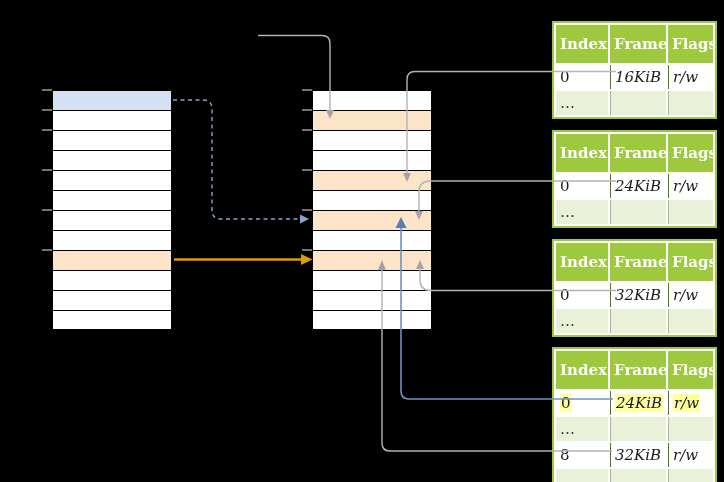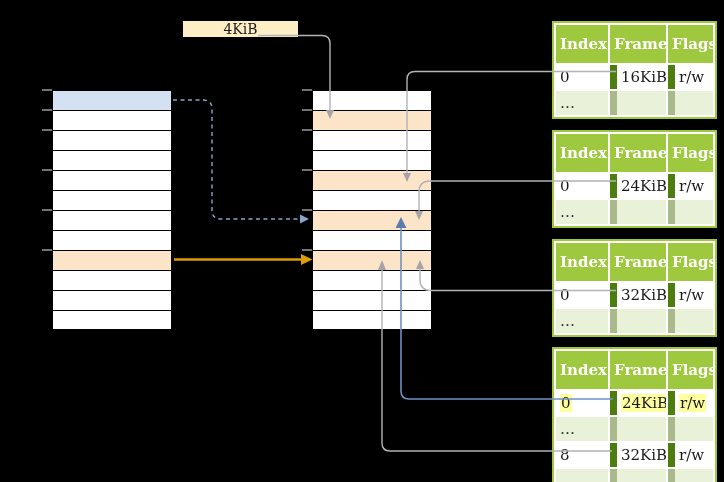--- a/index.html
+++ b/index.html
@@ -35,21 +35,21 @@
   }
   .ptable th {
     background:var(--header-green, #9ec83e); color:#fff; font-weight:bold;
     text-align:left; padding:10px 4px; height:24px; box-sizing:border-box;
     overflow:hidden; white-space:nowrap;
   }
   .ptable td {
     background:#fff; padding:1px 4px; height:24px; box-sizing:border-box;
     overflow:hidden; white-space:nowrap; vertical-align:middle;
   }
-  .ptable td + td { border-left:7px solid #4d7c0f; }
+  .ptable td + td { border-left:1px solid #4d7c0f;font-style:italic; }
   .ptable tr.ellipsis td { background:var(--pale-green, #eaf1d9); color:#333; }
   .ptable tr.ellipsis td + td { border-left-color:#a9b98c; }
   .ptable tr.hl .cv { background:var(--highlight-yellow, #feff9e); padding:0 1px; }
   #ptable-1 { top:21px; }
   #ptable-2 { top:130px; }
   #ptable-3 { top:239px; }
   #ptable-4 { top:347px; }
   
   .overlay { position:absolute; left:0; top:0; z-index:5; pointer-events:none; }
   .ln-gray   { stroke:var(--arrow-gray, #b3b3b8); stroke-width:1.4; fill:none; }
@@ -59,23 +59,20 @@
   .hd-gray   { fill:var(--arrowhead-gray, #a6a3a8); }
   .hd-blue   { fill:var(--arrowhead-blue, #5b7cae); }
   .hd-dashed { fill:var(--arrow-dashed-blue, #89a5cd); }
   .hd-orange { fill:var(--arrow-orange, #dd9d04); }
 </style>
 </head>
 <body>
 
 <div class="canvas">
 
-  <div class="pglabel">
-    <span>4KiB</span>
-  </div>
 
   <div class="memcol" id="vm-col">
       <div class="memrow row-blue" style="height: 20px;"></div>
       <div class="memrow" style="height: 20px;"></div>
       <div class="memrow" style="height: 20px;"></div>
       <div class="memrow" style="height: 20px;"></div>
       <div class="memrow" style="height: 20px;"></div>
       <div class="memrow" style="height: 20px;"></div>
       <div class="memrow" style="height: 20px;"></div>
       <div class="memrow" style="height: 20px;"></div>

